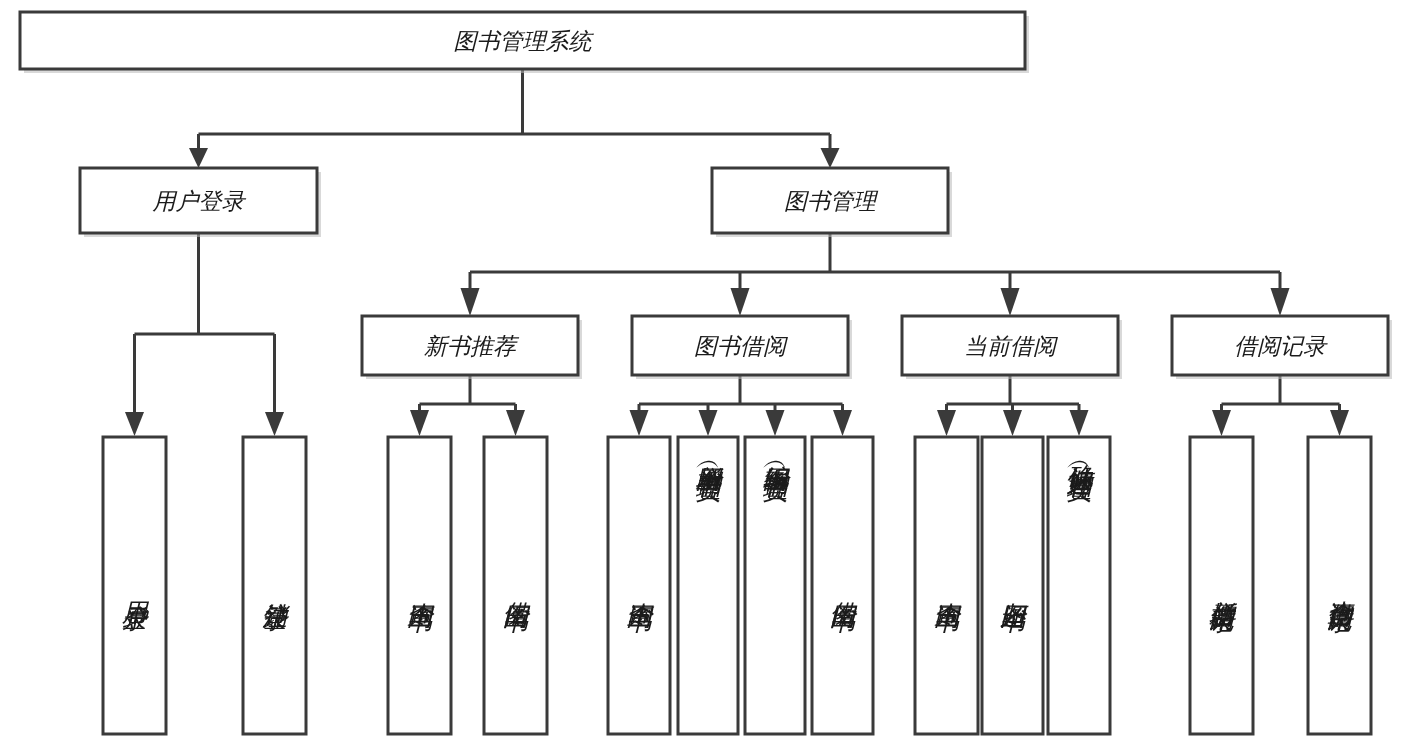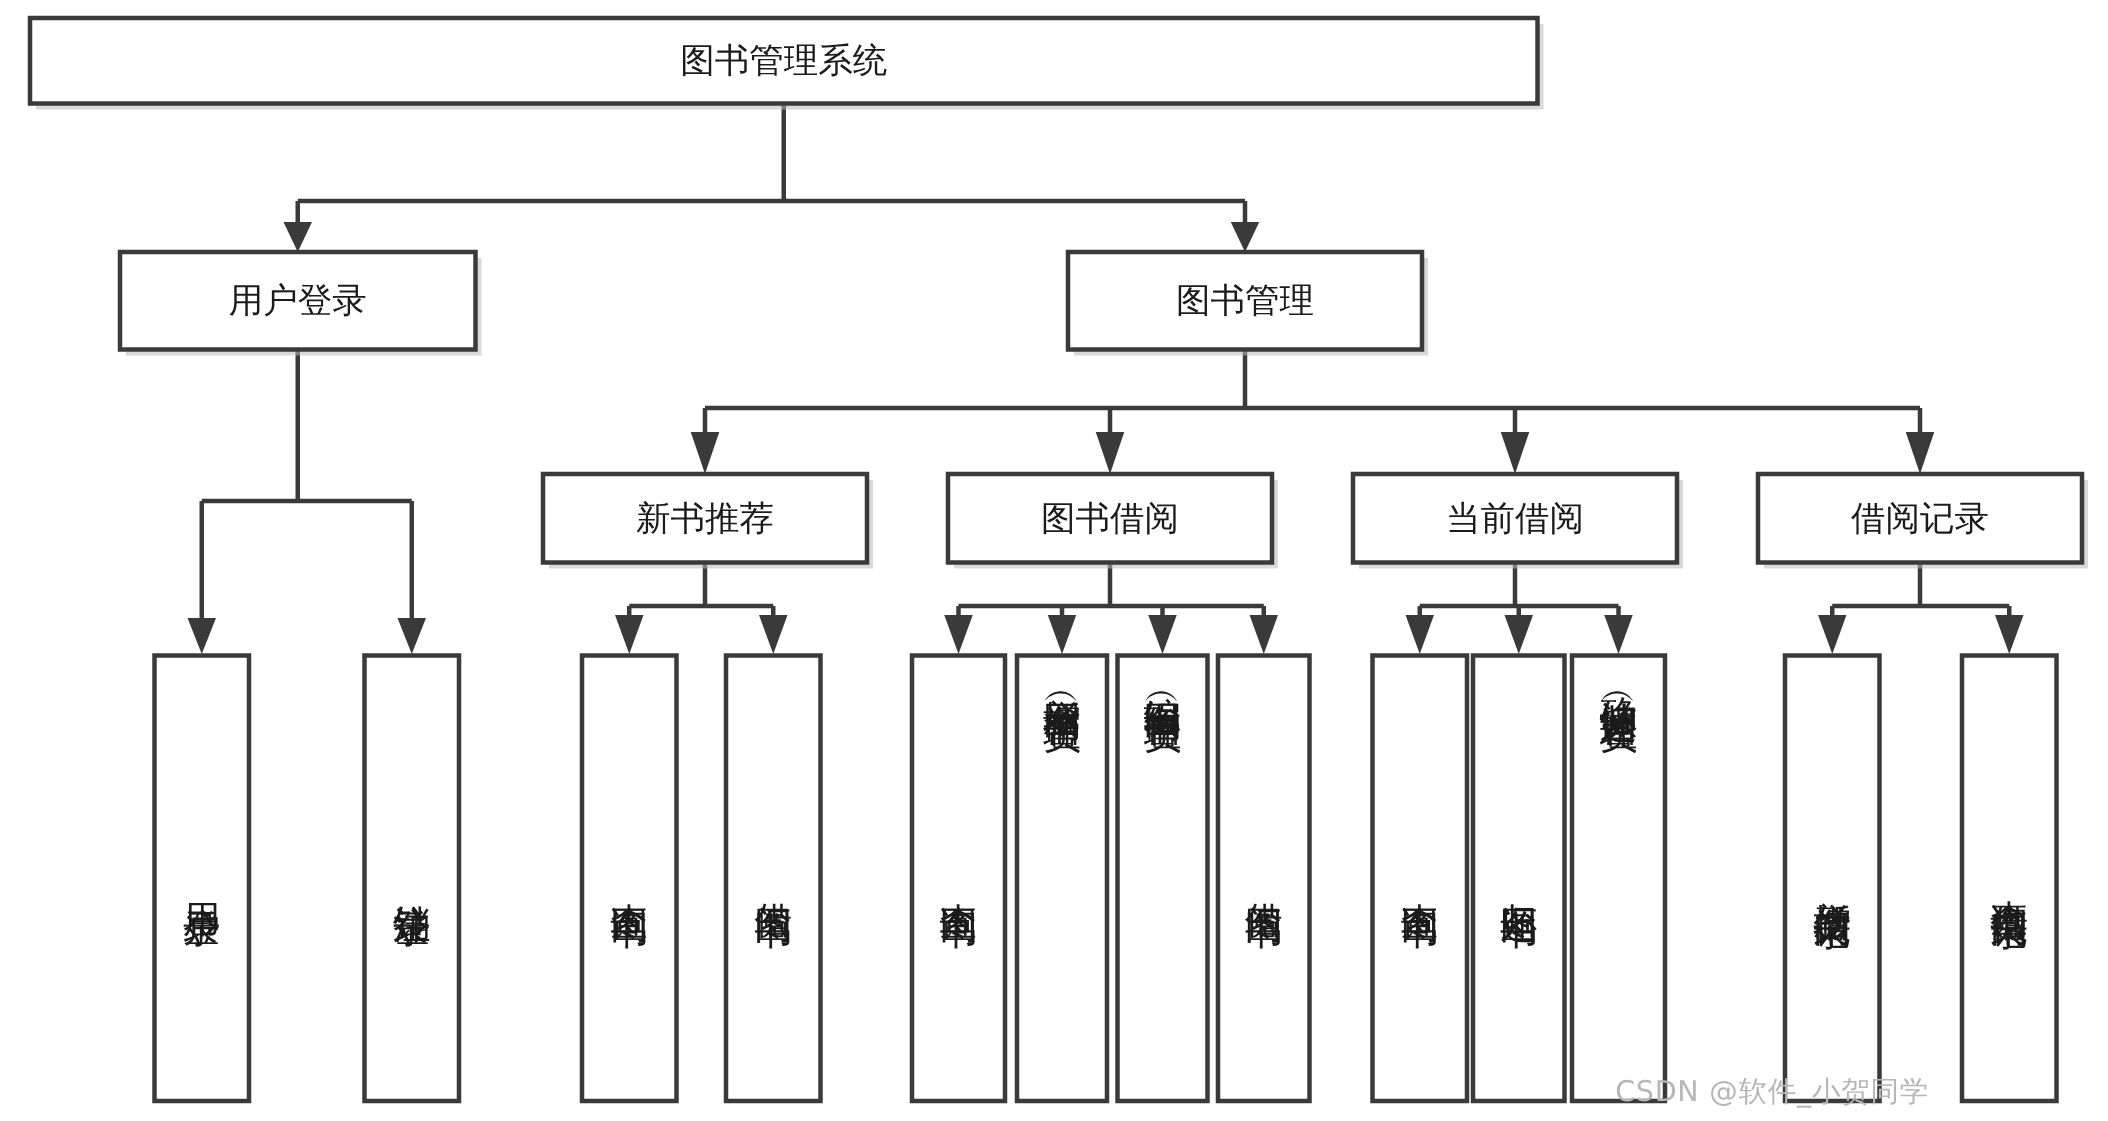--- a/index.html
+++ b/index.html
@@ -13,20 +13,21 @@
     position: relative;
     font-family: "DejaVu Sans", "Liberation Sans", sans-serif;
     overflow: hidden;
   }
   #diagram-root {
     position: absolute;
     left: 0;
     top: 0;
     width: 1294px;
     height: 747px;
+    font-style: italic;
   }
   svg.flow {
     display: block;
     width: 1405px;
     height: 747px;
   }
   .node-box {
     fill: #ffffff;
     stroke: #3a3a3a;
     stroke-width: 3;
@@ -244,14 +245,13 @@
   <div class="leaf-label-wrap" style="left:1048px; top:437px; width:62px; height:297px; align-items:flex-start;">
     <span class="leaf-label" style="margin-top:8px;">确认归还（管理员）</span>
   </div>
   <div class="leaf-label-wrap" style="left:1190px; top:437px; width:63px; height:297px;">
     <span class="leaf-label">新增借阅记录</span>
   </div>
   <div class="leaf-label-wrap" style="left:1308px; top:437px; width:63px; height:297px;">
     <span class="leaf-label">查询借阅记录</span>
   </div>
 
-  <div class="watermark">CSDN @软件_小贺同学</div>
 </div>
 
 </body></html>

